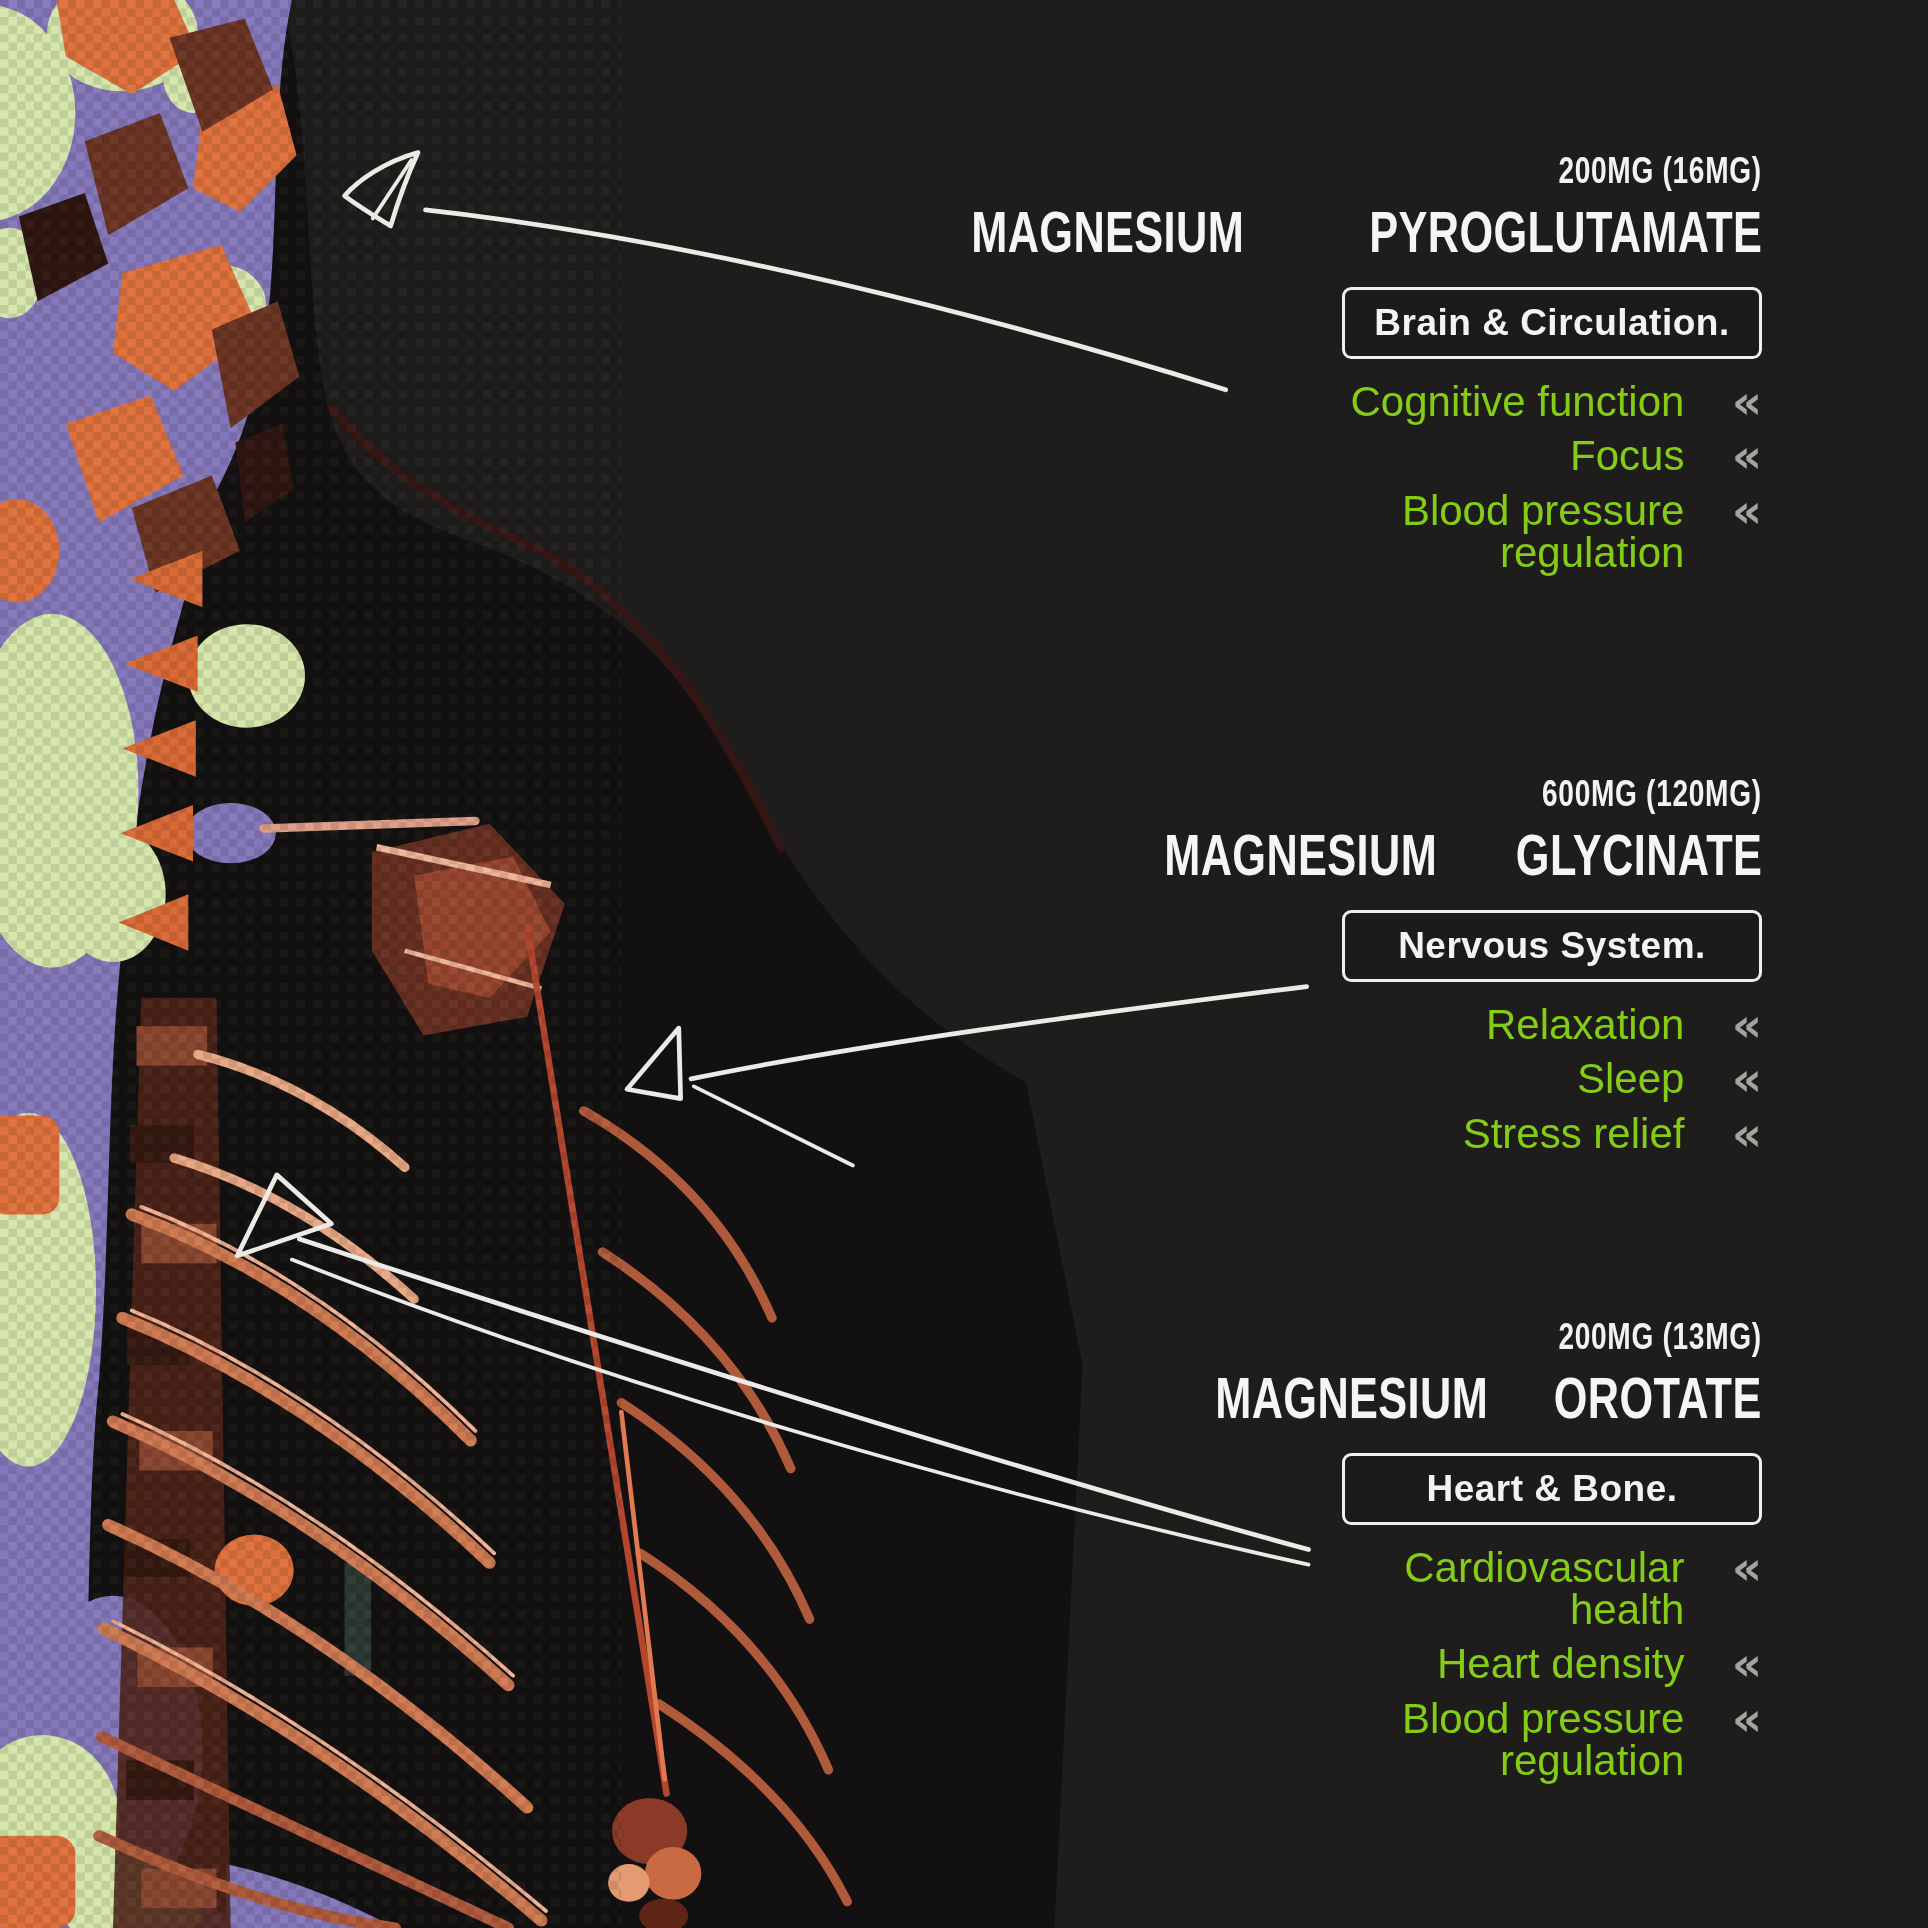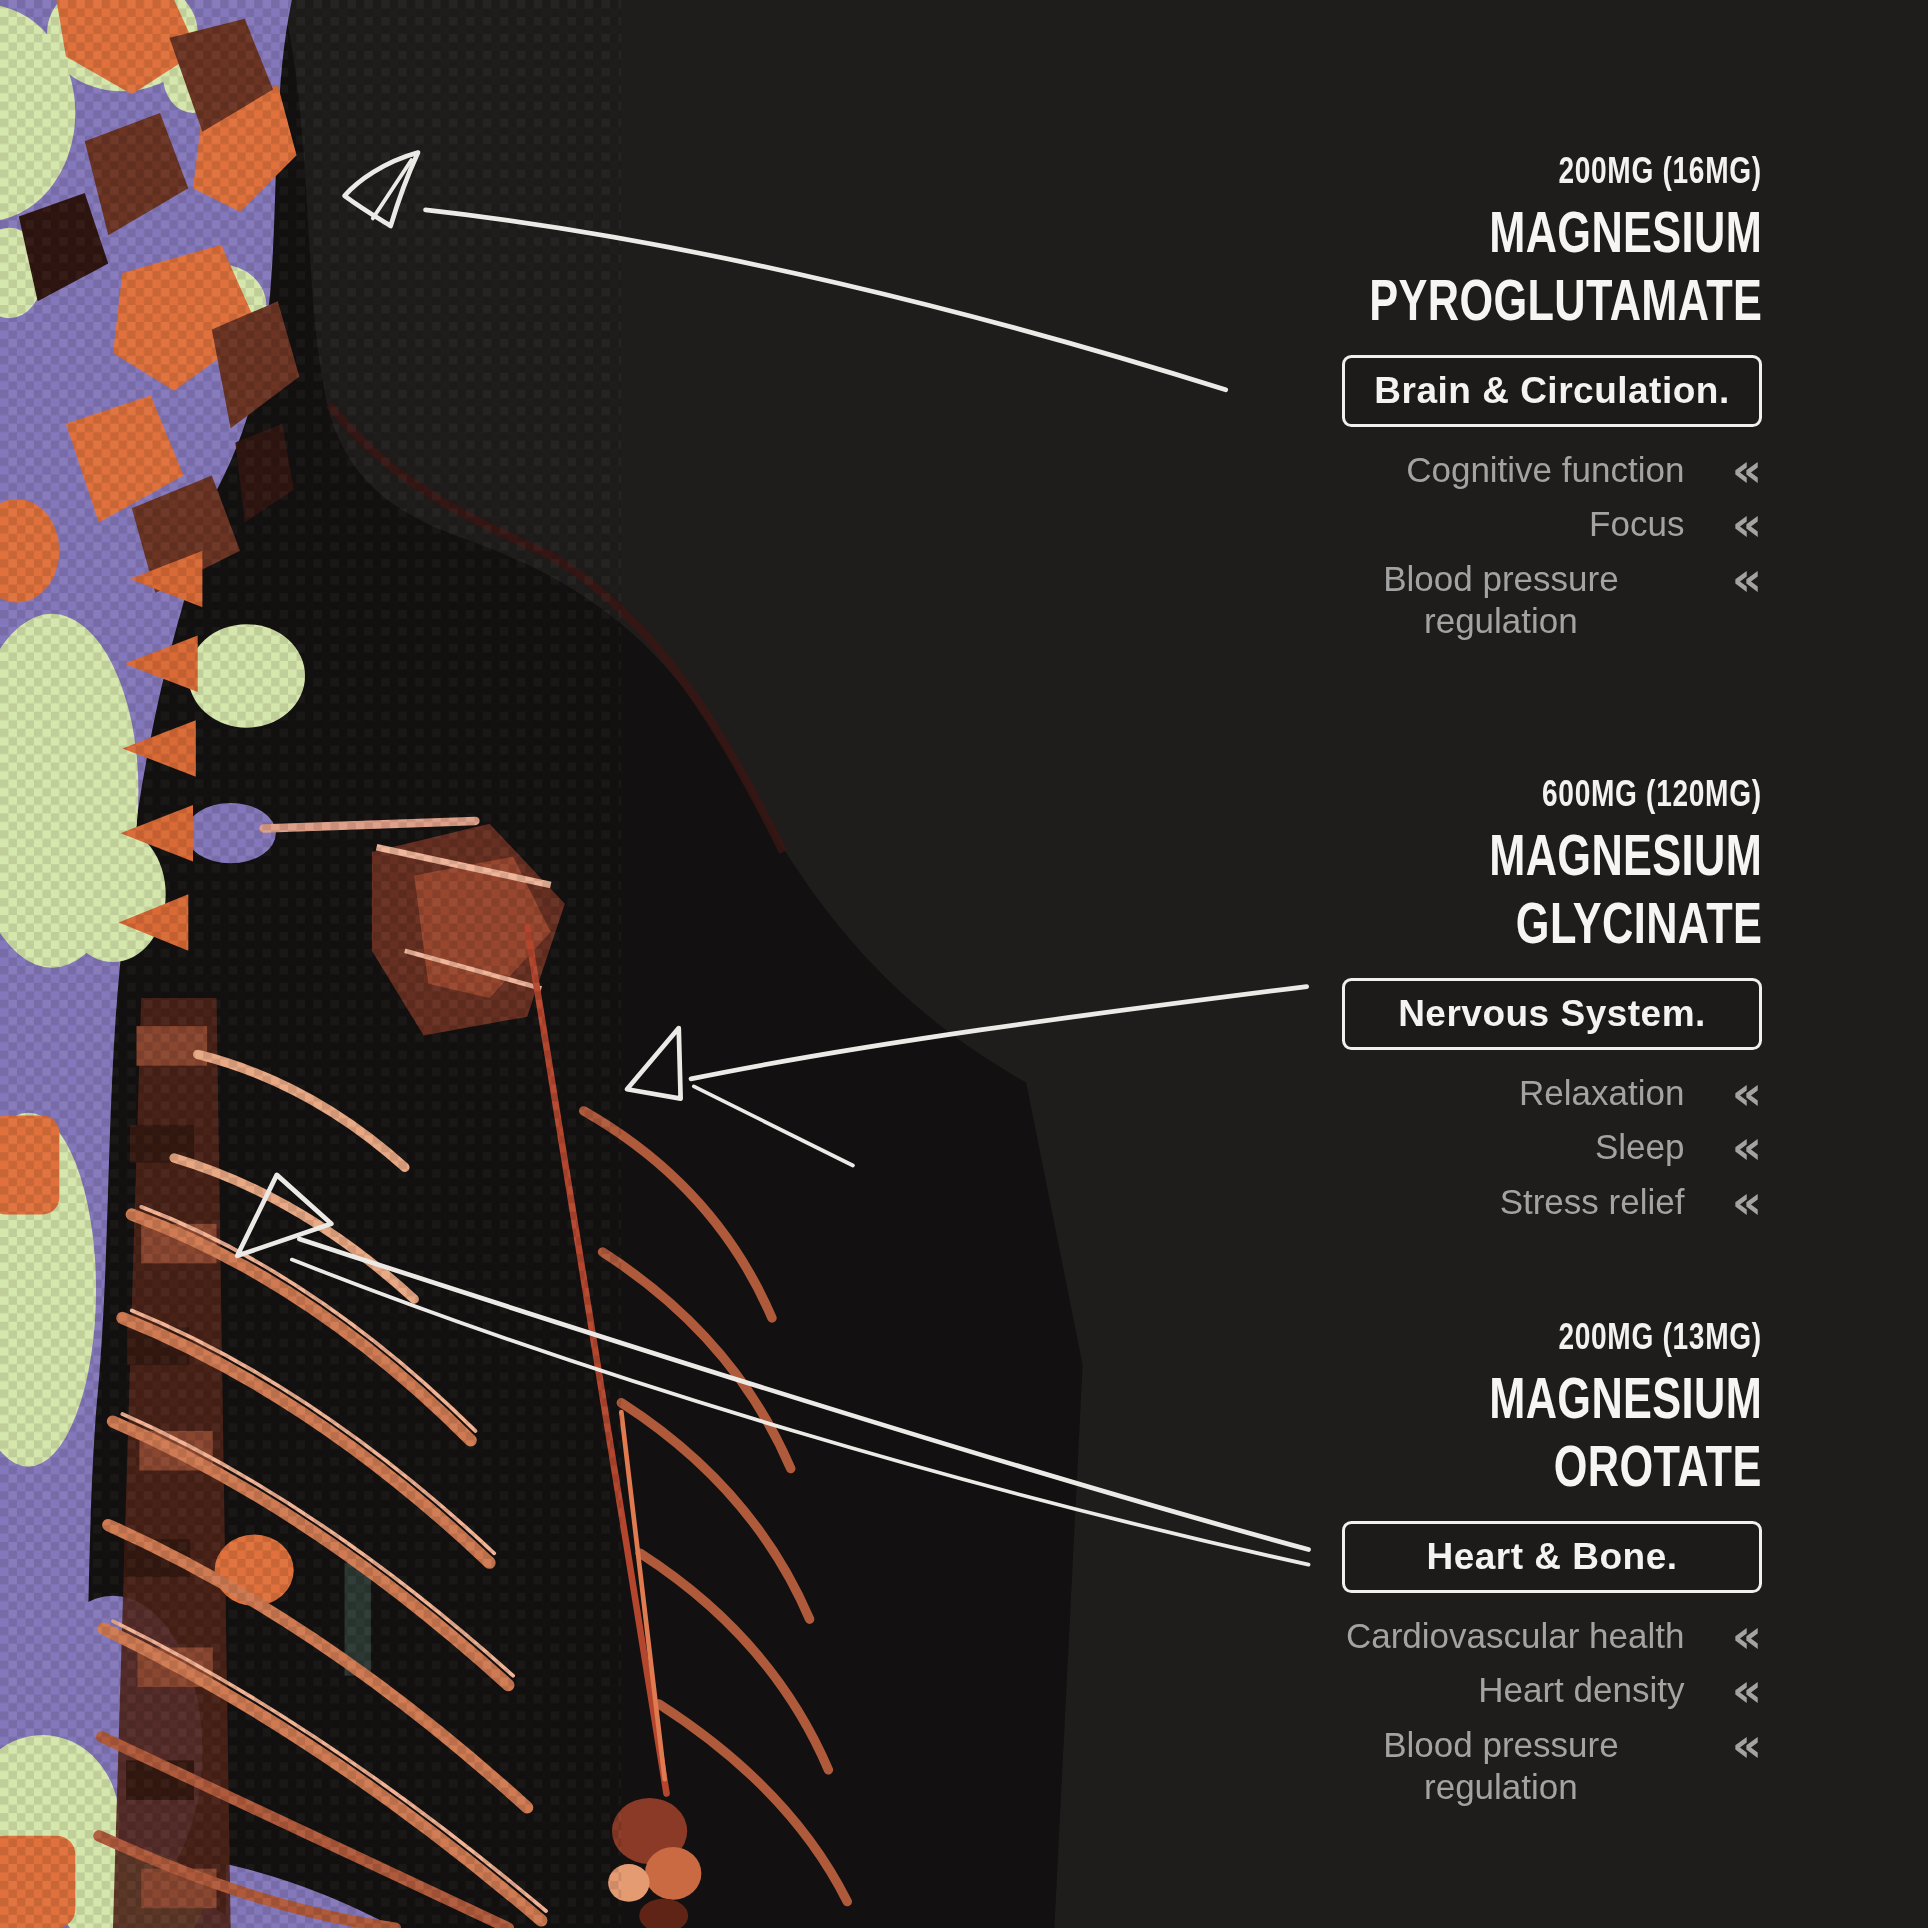--- a/index.html
+++ b/index.html
@@ -13,35 +13,35 @@
     position:absolute;right:166px;width:810px;z-index:2;
     display:flex;flex-direction:column;align-items:flex-end;text-align:right;
   }
   #section-pyroglutamate{top:149px;}
   #section-glycinate{top:772px;}
   #section-orotate{top:1315px;}
   .dose{
     color:#f3f2f0;font-weight:700;font-size:36px;line-height:43px;letter-spacing:0.9px;
     white-space:nowrap;transform:scaleX(0.78);transform-origin:100% 50%;
   }
-  .title{margin-top:5.6px;display:flex;flex-direction:column;align-items:flex-end;}
+  .title{margin-top:5.6px;display:flex;flex-direction:row;align-items:flex-end;}
   .title-line{
     color:#f6f5f3;font-weight:700;font-size:57px;line-height:68px;letter-spacing:0.5px;
     white-space:nowrap;display:inline-block;transform:scaleX(0.76);transform-origin:100% 50%;
   }
   .category-box{
     margin-top:21px;box-sizing:border-box;width:420px;height:72px;
     border:3.8px solid #f1f0ee;border-radius:9.4px;
     display:flex;align-items:center;justify-content:center;
     background:rgba(0,0,0,0.05);
   }
   .category-label{color:#f4f3f1;font-weight:700;font-size:37px;letter-spacing:0.5px;}
   .benefits{margin-top:22.6px;display:flex;flex-direction:column;align-items:flex-end;}
   .benefit-row{display:flex;align-items:flex-start;justify-content:flex-end;margin-bottom:12.2px;}
-  .benefit-label{color:#a3a3a3;font-size:35px;line-height:42px;max-width:367px;text-align:center;}
+  .benefit-label{color:#84cc16;font-size:42px;line-height:42px;max-width:367px;}
   .benefit-chevron{
     color:#a5a3a0;font-size:47px;line-height:42px;font-weight:700;
     margin-left:22.6px;min-width:55px;text-align:right;
     font-family:"DejaVu Sans", sans-serif;
   }
 </style>
 </head>
 <body>
 
 <svg id="art" viewBox="0 0 2048 2048" xmlns="http://www.w3.org/2000/svg">

